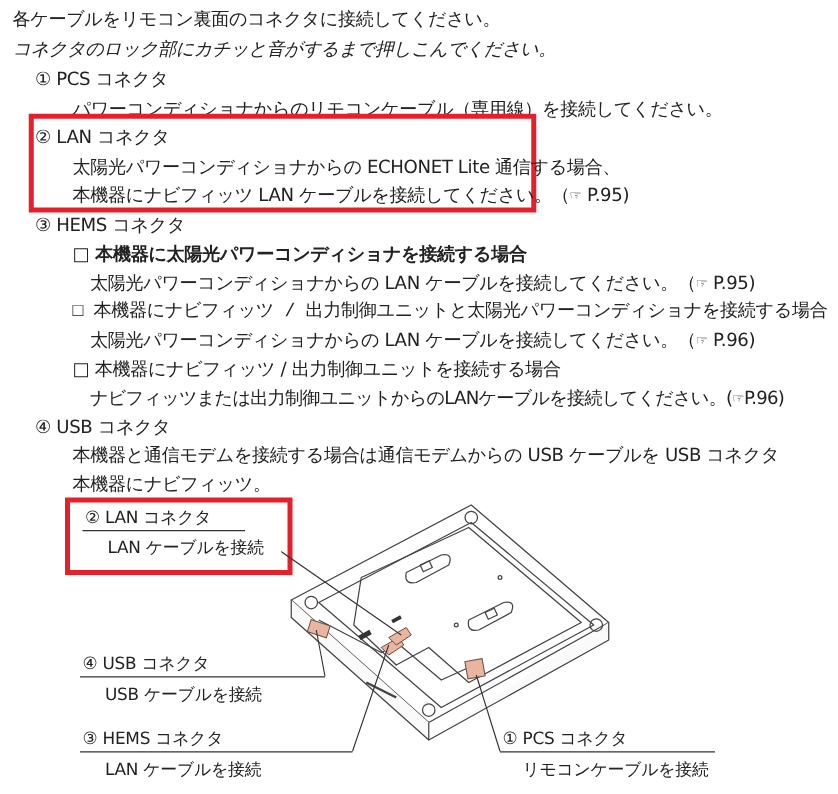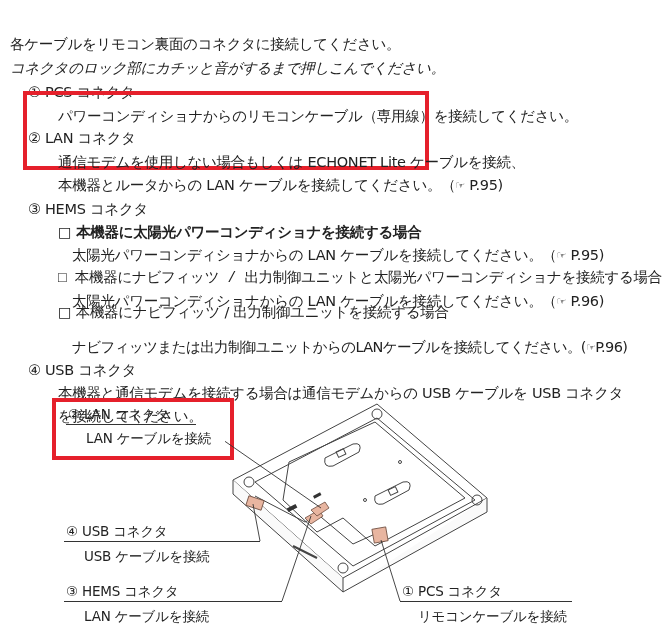--- a/index.html
+++ b/index.html
@@ -14,21 +14,20 @@
     overflow: hidden;
     font-family: "DejaVu Sans", "Liberation Sans", sans-serif;
     color: #222222;
   }
   .line {
     position: absolute;
     white-space: nowrap;
     font-size: 14.5px;
     line-height: 20px;
     letter-spacing: -0.3px;
-    margin-top: 28px;
   }
   .red-box {
     position: absolute;
     border: 4px solid #e5202b;
     box-sizing: border-box;
   }
   .fig-label {
     position: absolute;
     white-space: nowrap;
     font-size: 13.5px;
@@ -55,37 +54,37 @@
 <body>
 
 <div class="line" style="left:10px; top:6px;">各ケーブルをリモコン裏面のコネクタに接続してください。</div>
 <div class="line" style="left:10px; top:30px;font-style:italic;">コネクタのロック部にカチッと音がするまで押しこんでください。</div>
 
 <div class="line" style="left:28px; top:54px;">① PCS コネクタ</div>
 <div class="line" style="left:58px; top:78px;">パワーコンディショナからのリモコンケーブル（専用線）を接続してください。</div>
 
 <div class="red-box" style="left:23px; top:91px; width:406px; height:79px;"></div>
 <div class="line" style="left:28px; top:100px;">② LAN コネクタ</div>
-<div class="line" style="left:58px; top:124px;">通信モデムを使用しない場合もしくは ECHONET Lite ケーブルを接続、</div>
-<div class="line" style="left:58px; top:147px;"><span>本機器とルータからの LAN ケーブルを接続してください。（</span><span class="ref">☞</span><span> P.95)</span></div>
+<div class="line" style="left:58px; top:124px;">太陽光パワーコンディショナからの ECHONET Lite 通信する場合、</div>
+<div class="line" style="left:58px; top:147px;"><span>本機器にナビフィッツ LAN ケーブルを接続してください。（</span><span class="ref">☞</span><span> P.95)</span></div>
 
 <div class="line" style="left:28px; top:171px;">③ HEMS コネクタ</div>
 
 <div class="line" style="left:58px; top:194px;font-weight:bold;"><span>□</span> <span>本機器に太陽光パワーコンディショナを接続する場合</span></div>
 <div class="line" style="left:72px; top:217px;"><span>太陽光パワーコンディショナからの LAN ケーブルを接続してください。（</span><span class="ref">☞</span><span> P.95)</span></div>
 
 <div class="line" style="left:58px; top:240px;font-family:Liberation Mono, monospace;"><span>□</span> <span>本機器にナビフィッツ / 出力制御ユニットと太陽光パワーコンディショナを接続する場合</span></div>
 <div class="line" style="left:72px; top:263px;"><span>太陽光パワーコンディショナからの LAN ケーブルを接続してください。（</span><span class="ref">☞</span><span> P.96)</span></div>
 
-<div class="line" style="left:58px; top:274px;"><span>□</span> <span>本機器にナビフィッツ / 出力制御ユニットを接続する場合</span></div>
+<div class="line" style="left:58px; top:286px;"><span>□</span> <span>本機器にナビフィッツ / 出力制御ユニットを接続する場合</span></div>
 <div class="line" style="left:72px; top:309px; letter-spacing:-0.6px;"><span>ナビフィッツまたは出力制御ユニットからのLANケーブルを接続してください。(</span><span class="ref">☞</span><span>P.96)</span></div>
 
 <div class="line" style="left:28px; top:332px;">④ USB コネクタ</div>
 <div class="line" style="left:58px; top:355px;">本機器と通信モデムを接続する場合は通信モデムからの USB ケーブルを USB コネクタ</div>
-<div class="line" style="left:58px; top:378px;">を接続してください。</div>
+<div class="line" style="left:58px; top:378px;">本機器にナビフィッツ。</div>
 
 <div class="red-box" style="left:52px; top:398px; width:182px; height:62px;"></div>
 <div class="fig-label" style="left:68px; top:405px;">② LAN コネクタ</div>
 <div class="fig-rule" style="left:66px; top:424px; width:130px;"></div>
 <div class="fig-label" style="left:86px; top:429px;">LAN ケーブルを接続</div>
 
 <div class="fig-label" style="left:66px; top:522px;">④ USB コネクタ</div>
 <div class="fig-rule" style="left:64px; top:541px; width:196px;"></div>
 <div class="fig-label" style="left:84px; top:547px;">USB ケーブルを接続</div>
 

